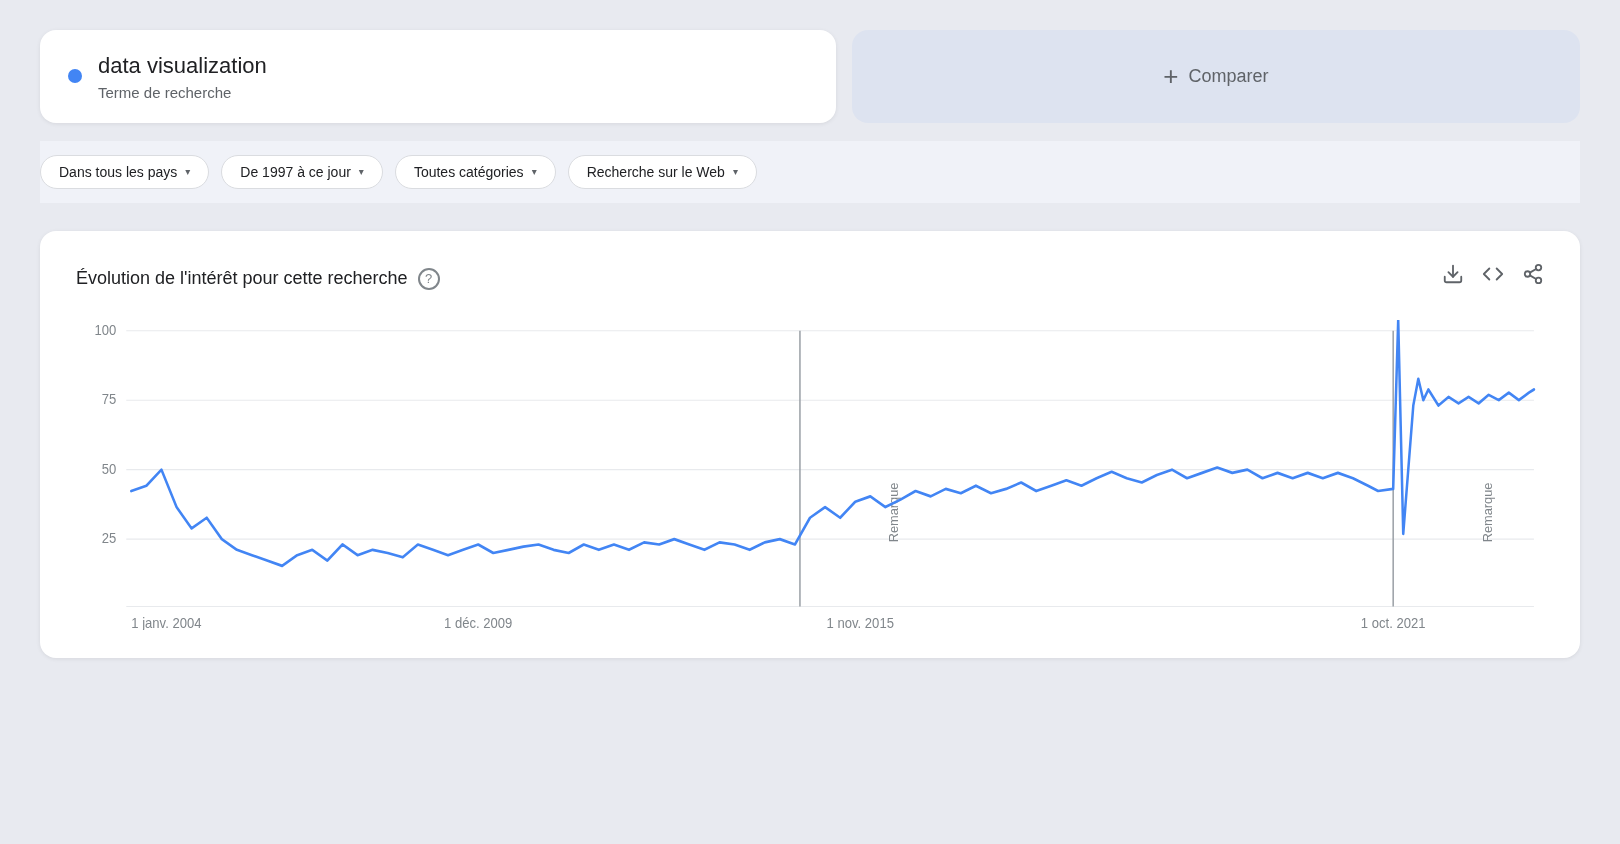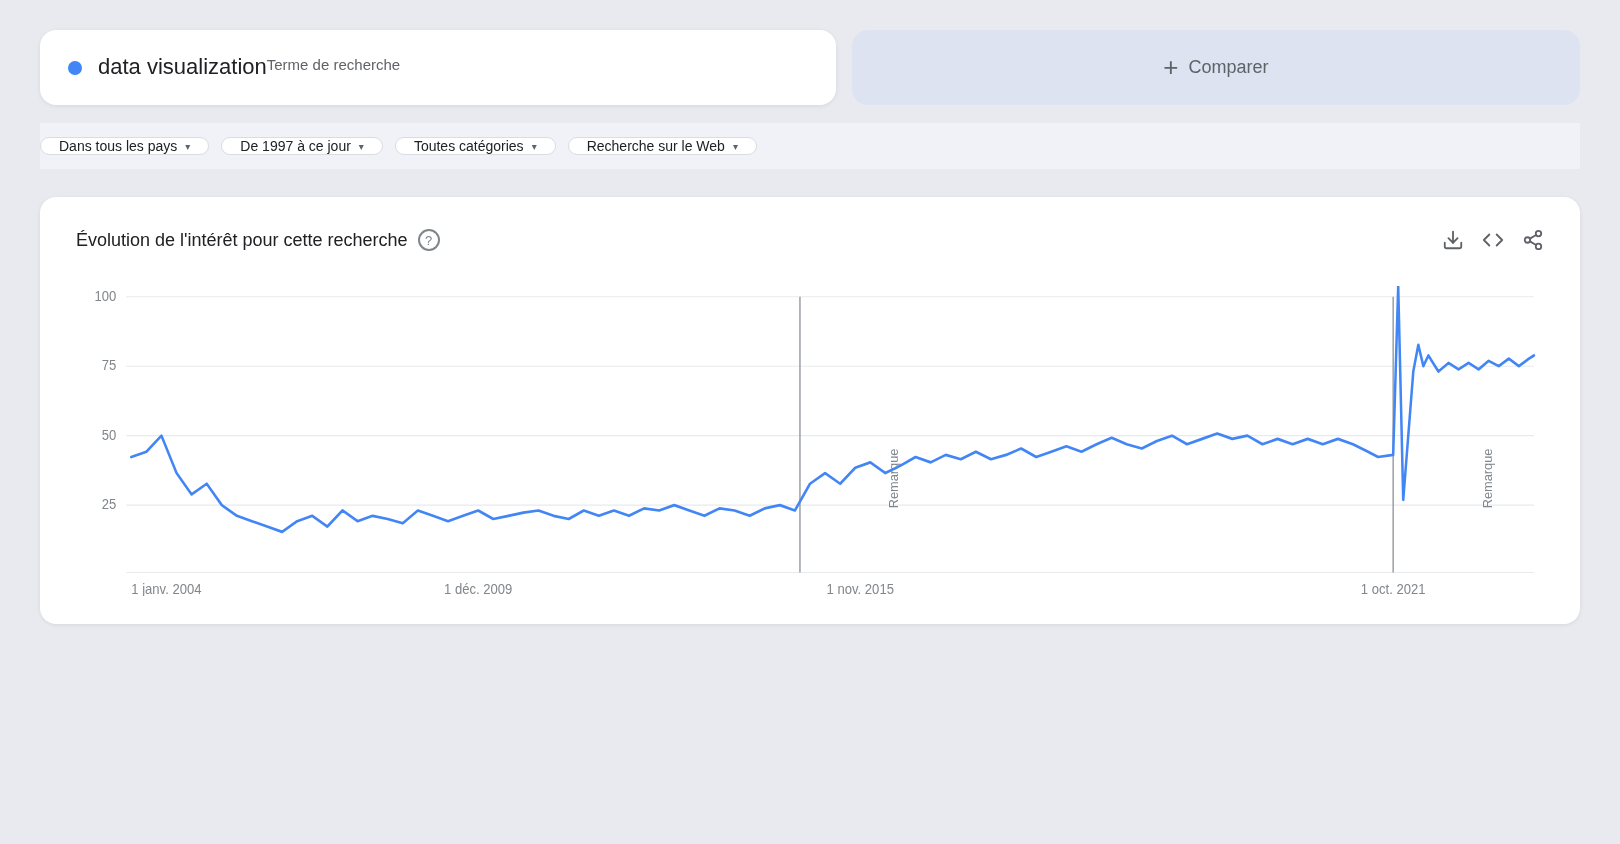--- a/index.html
+++ b/index.html
@@ -30,21 +30,21 @@
     .blue-dot {
       width: 14px;
       height: 14px;
       border-radius: 50%;
       background: #4285f4;
       flex-shrink: 0;
     }
 
     .search-text-block {
       display: flex;
-      flex-direction: row;
+      flex-direction: column;
     }
 
     .search-term {
       font-size: 22px;
       font-weight: 500;
       color: #202124;
       line-height: 1.3;
     }
 
     .search-subtitle {
@@ -85,42 +85,42 @@
       padding: 14px 0;
     }
 
     .filter-btn {
       display: flex;
       align-items: center;
       gap: 8px;
       background: #fff;
       border: 1px solid #dadce0;
       border-radius: 24px;
-      padding: 0 18px;
+      padding: 8px 18px;
       font-size: 14px;
       color: #202124;
       cursor: pointer;
       white-space: nowrap;
     }
 
     .filter-btn .arrow {
       font-size: 10px;
       color: #5f6368;
     }
 
     .chart-card {
       background: #fff;
       border-radius: 16px;
       padding: 32px 36px 28px 36px;
       box-shadow: 0 1px 4px rgba(0,0,0,0.08);
     }
 
     .chart-header {
       display: flex;
-      align-items: flex-start;
+      align-items: flex-end;
       justify-content: space-between;
       margin-bottom: 30px;
     }
 
     .chart-title-row {
       display: flex;
       align-items: center;
       gap: 10px;
     }
 

